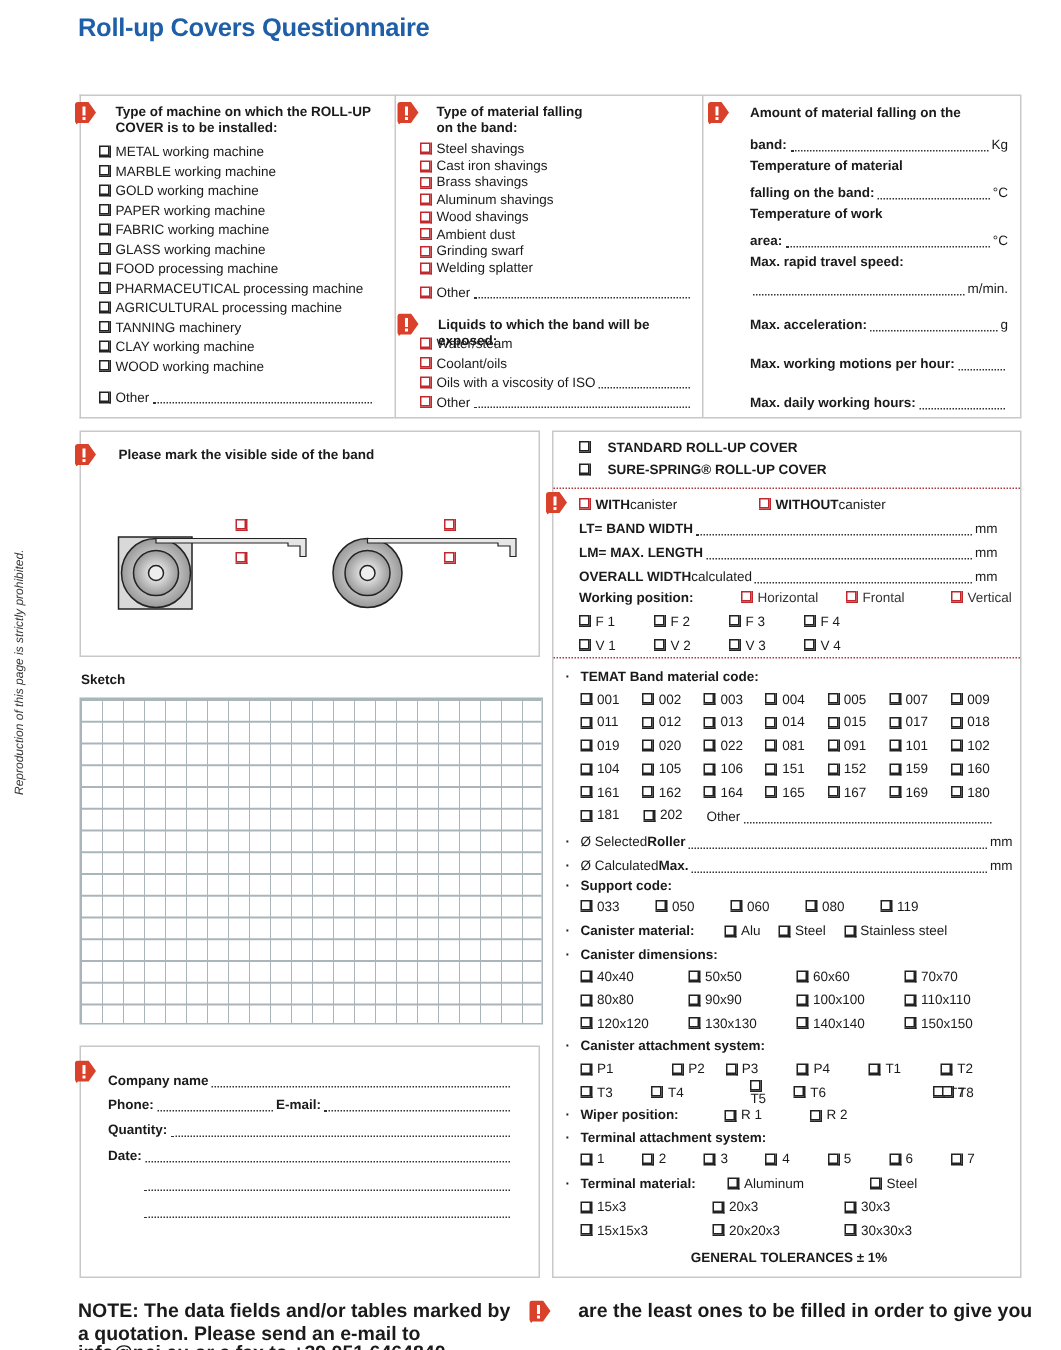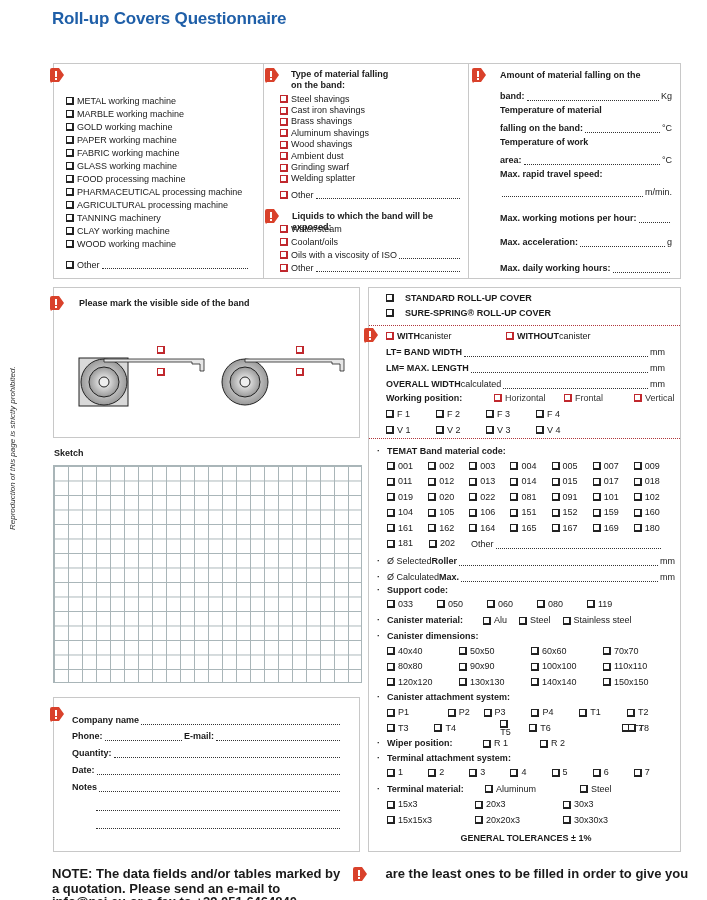--- a/index.html
+++ b/index.html
@@ -32,20 +32,21 @@
 <div class="side-note">Reproduction of this page is strictly prohibited.</div>
 
 <div class="box" style="left:53px;top:63px;width:210px;height:216px;border-right:none;">
   <div class="warn" style="left:-5px;top:4px;">
       <svg width="16" height="15" viewBox="0 0 16 15">
         <path d="M1 2 Q1 0 3 0 L10 0 L15 7 L10 14 L3 14 L2 15 L1 13 Z" fill="#d9412b"></path>
         <rect x="6" y="3" width="2" height="6" fill="#fff"></rect>
         <rect x="6" y="10" width="2" height="2" fill="#fff"></rect>
       </svg>
     </div>
+  <div class="hdr" style="position:absolute;left:23px;top:5px;width:180px;">Type of machine on which the ROLL-UP COVER is to be installed:</div>
   <div id="machine-list" style="position:absolute;left:12px;top:30px;width:190px;">
       <div class="item">
         <span class="cb"></span>
         <span>METAL working machine</span>
       </div>
       <div class="item">
         <span class="cb"></span>
         <span>MARBLE working machine</span>
       </div>
       <div class="item">
@@ -199,28 +200,28 @@
     <div class="row" style="height:17px;">
         <span>area:</span>
         <span class="dots"></span>
         <span style="font-weight:normal">°C</span>
       </div>
     <div style="height:15px;padding-top:4px;">Max. rapid travel speed:</div>
     <div class="row" style="height:17px;">
         <span class="dots"></span>
         <span style="font-weight:normal">m/min.</span>
       </div>
+    <div class="row" style="height:24px;">
+        <span>Max. acceleration:</span>
+        <span class="dots"></span>
+        <span style="font-weight:normal">g</span>
+      </div>
     <div class="row" style="height:26px;">
         <span>Max. working motions per hour:</span>
         <span class="dots"></span>
-      </div>
-    <div class="row" style="height:24px;">
-        <span>Max. acceleration:</span>
-        <span class="dots"></span>
-        <span style="font-weight:normal">g</span>
       </div>
     <div class="row" style="height:26px;">
         <span>Max. daily working hours:</span>
         <span class="dots"></span>
       </div>
   </div>
 </div>
 
 <div class="box" style="left:53px;top:287px;width:307px;height:151px;">
   <div class="warn" style="left:-5px;top:8px;">
@@ -277,24 +278,20 @@
         <span class="dots" style="flex:1.6"></span>
       </div>
     <div class="row" style="height:17px;">
         <span>Quantity:</span>
         <span class="dots"></span>
       </div>
     <div class="row" style="height:17px;">
         <span>Date:</span>
         <span class="dots"></span>
       </div>
-    <div class="row" style="height:17px;">
-        <span>Notes</span>
-        <span class="dots"></span>
-      </div>
     <div class="row" style="height:19px;padding-left:22px;">
         <span class="dots"></span>
       </div>
     <div class="row" style="height:18px;padding-left:22px;">
         <span class="dots"></span>
       </div>
   </div>
 </div>
 
 <div class="box" style="left:368px;top:287px;width:313px;height:565px;">

